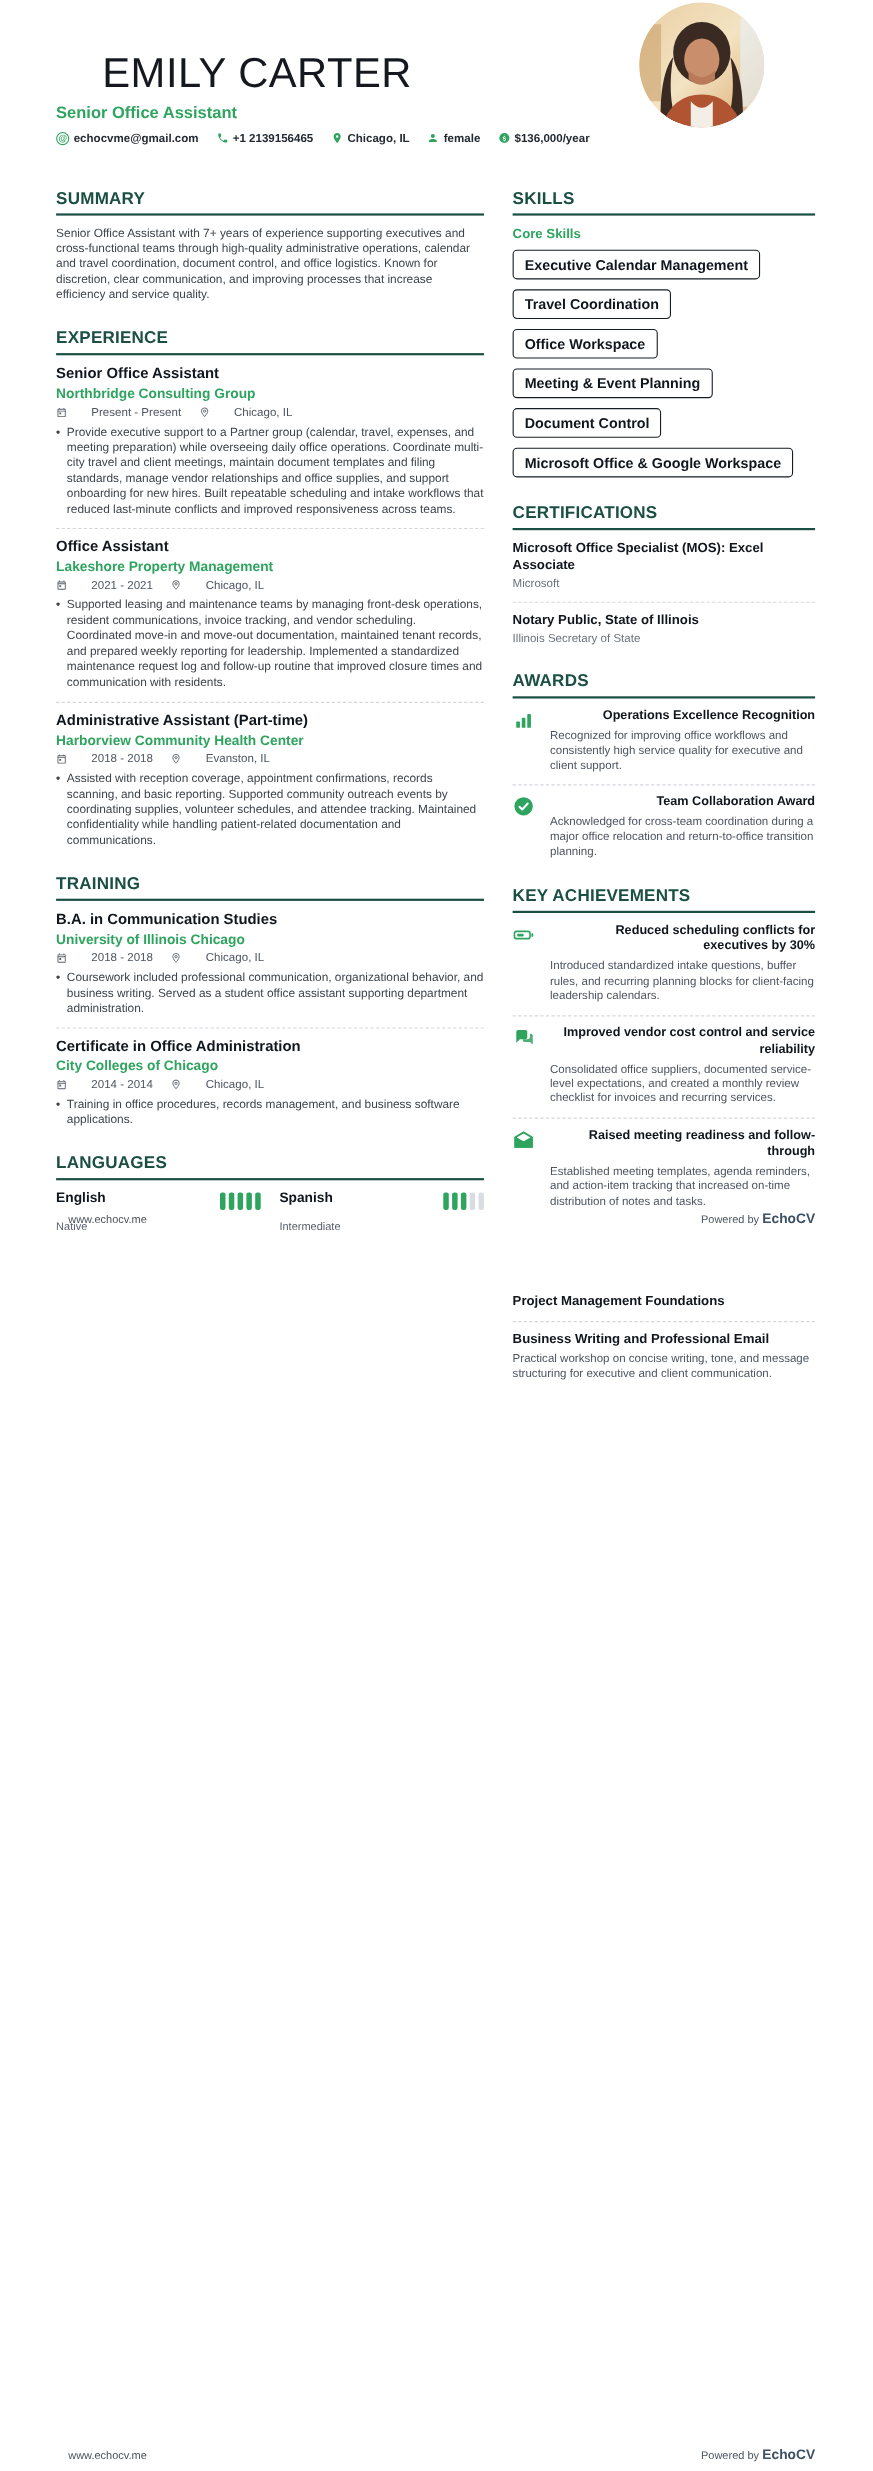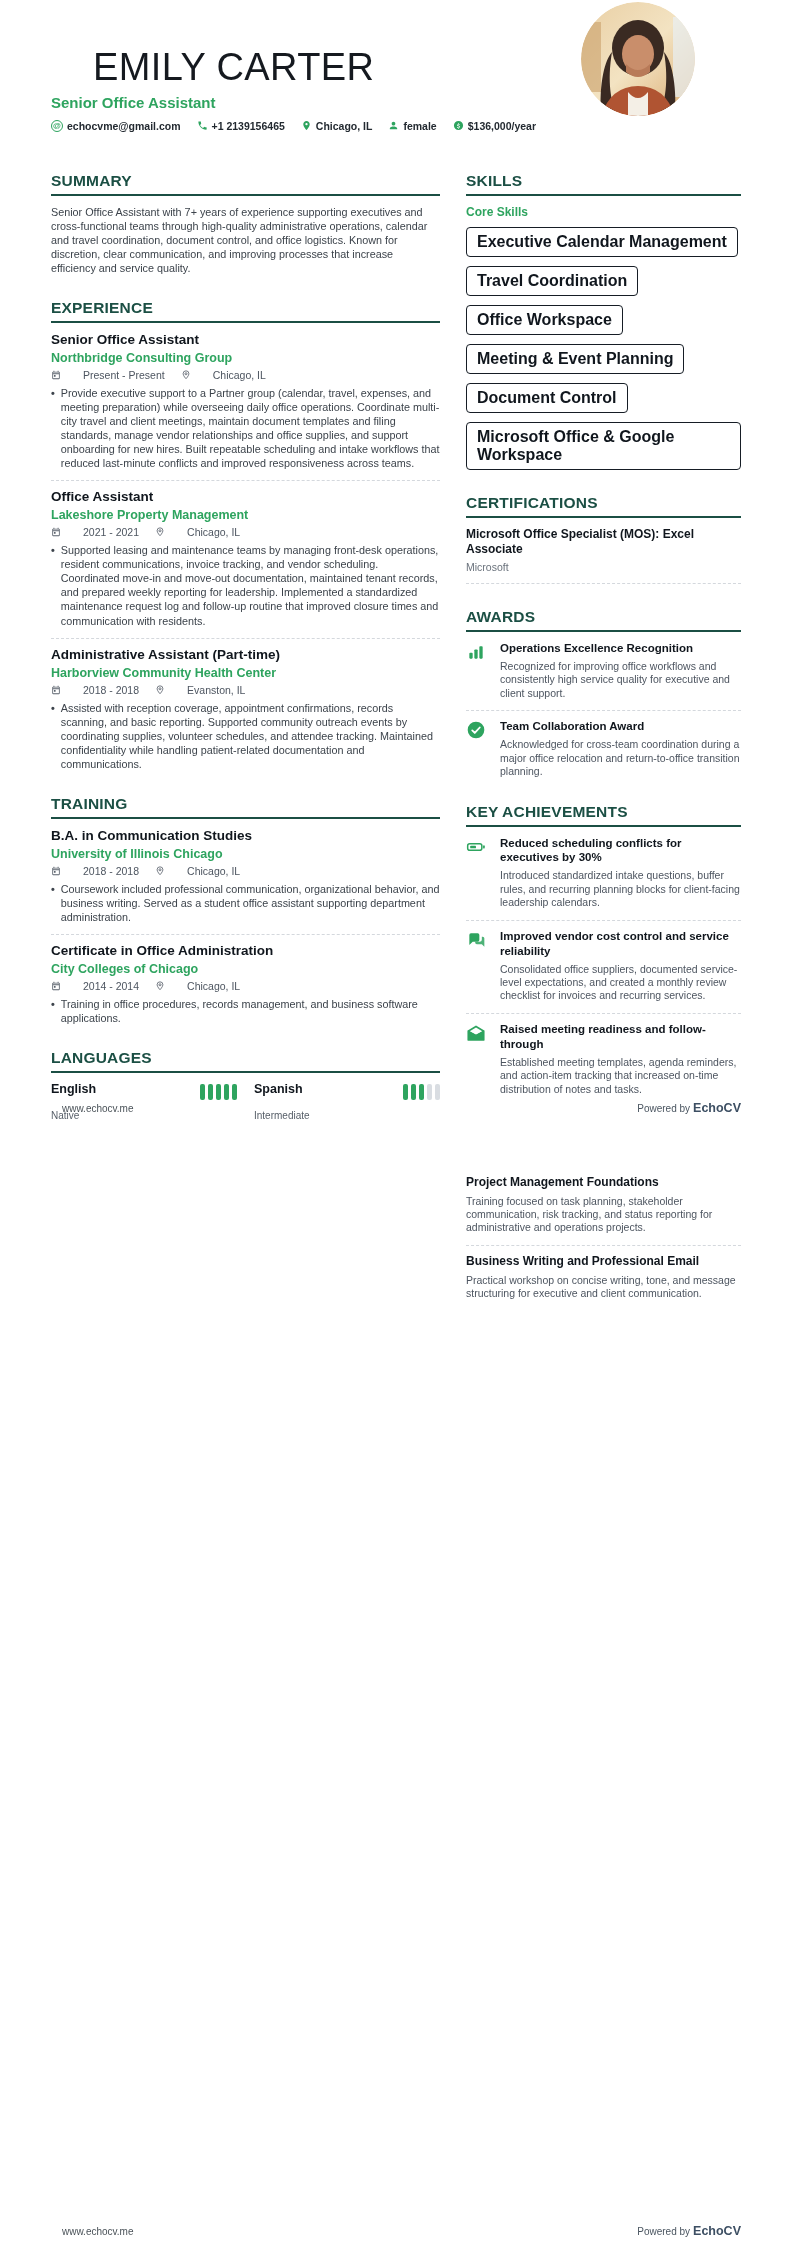--- a/index.html
+++ b/index.html
@@ -44,31 +44,31 @@
   .lang-entry{display:flex;align-items:flex-start;justify-content:space-between;width:186px;}
   .lang-name{font-size:12.5px;font-weight:800;color:#10161d;}
   .lang-level{font-size:10px;color:#565e68;margin-top:14px;}
   .bars{display:flex;gap:3px;margin-top:2px;}
   .bars span{width:5px;height:16px;border-radius:2px;background:#d9dde2;display:block;}
   .bars span.on{background:#2ea45f;}
 
   
   .group-label{font-size:12px;font-weight:700;color:#2ea45f;margin:2px 0 8px 0;}
   .chip{display:table;border:1.4px solid #161d25;border-radius:4px;padding:5px 10px 5px 10px;
-        font-size:16px;font-weight:700;color:#10161d;margin-bottom:9px;background:#fff;}
+        font-size:13px;font-weight:700;color:#10161d;margin-bottom:9px;background:#fff;}
 
   
   .cert-title{font-size:12px;font-weight:800;color:#10161d;line-height:1.25;}
   .cert-issuer{font-size:10.5px;color:#6a727c;margin-top:4px;}
 
   
   .ico-item{display:flex;gap:10px;margin-top:6px;}
   .ico-box{flex:0 0 24px;display:flex;justify-content:flex-start;padding-top:1px;color:#2ea45f;}
   .ico-box svg{width:20px;height:20px;}
-  .ico-title{font-size:11.5px;font-weight:800;color:#10161d;line-height:1.3;}
+  .ico-title{font-size:11.5px;font-weight:800;color:#10161d;line-height:1.3;text-align:right;}
   .ico-desc{font-size:10.5px;line-height:1.28;color:#4d5560;margin-top:4px;}
 
   
   .train-title{font-size:12px;font-weight:800;color:#10161d;line-height:1.3;}
   .train-desc{font-size:10.5px;line-height:1.28;color:#4d5560;margin-top:4px;}
 
   
   .footer{position:absolute;left:62px;right:53px;bottom:8px;display:flex;justify-content:space-between;align-items:baseline;}
   .footer-site{font-size:10px;color:#4a5258;}
   .powered{font-size:10px;color:#4a5560;}
@@ -355,20 +355,24 @@
       <div class="chip">Microsoft Office &amp; Google Workspace</div>
     </div>
 
     <div class="section">
       <h2 class="sec">CERTIFICATIONS</h2>
       <div>
         <div class="cert-title">Microsoft Office Specialist (MOS): Excel Associate</div>
         <div class="cert-issuer">Microsoft</div>
       </div>
       <div class="dashed-div"></div>
+      <div>
+        <div class="cert-title">Notary Public, State of Illinois</div>
+        <div class="cert-issuer">Illinois Secretary of State</div>
+      </div>
     </div>
 
     <div class="section">
       <h2 class="sec">AWARDS</h2>
       <div class="ico-item">
         <div class="ico-box">
           <svg viewBox="0 0 24 24" fill="currentColor">
               <rect x="4" y="13" width="4" height="7" rx="1"></rect>
               <rect x="10" y="9" width="4" height="11" rx="1"></rect>
               <rect x="16" y="5" width="4" height="15" rx="1"></rect>
@@ -447,21 +451,20 @@
     <span class="powered">
       <span>Powered by</span><span class="brand">EchoCV</span>
     </span>
   </div>
 </div>
 
 <div class="page">
   <div class="p2-right">
     <div>
       <div class="train-title">Project Management Foundations</div>
-      <div class="train-desc">Training focused on task planning, stakeholder communication, risk tracking, and status reporting for administrative and operations projects.</div>
     </div>
     <div class="dashed-div"></div>
     <div>
       <div class="train-title">Business Writing and Professional Email</div>
       <div class="train-desc">Practical workshop on concise writing, tone, and message structuring for executive and client communication.</div>
     </div>
   </div>
 
   <div class="footer">
     <span class="footer-site">www.echocv.me</span>

